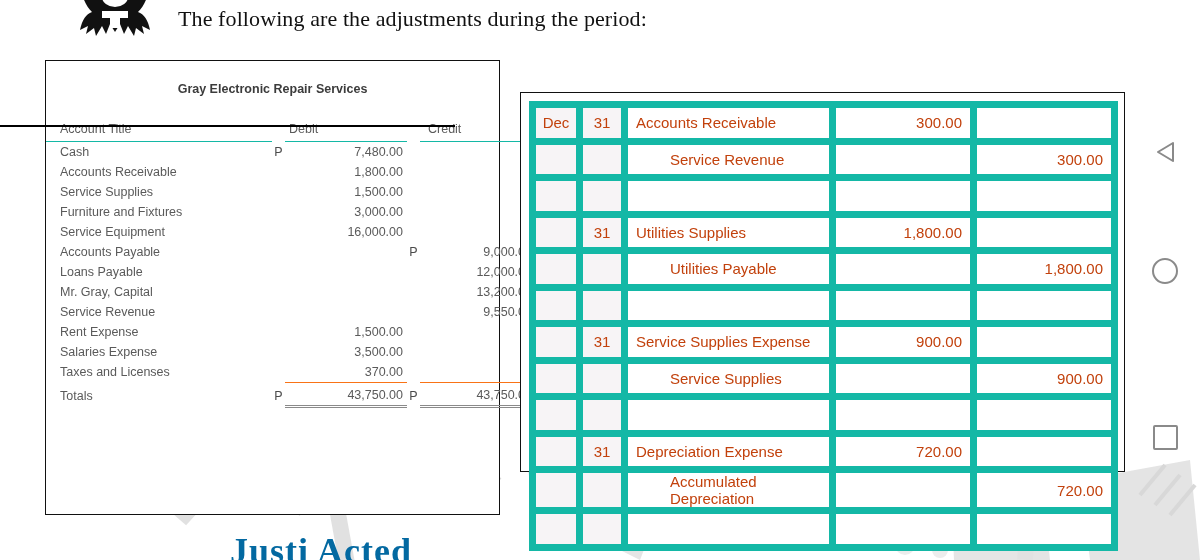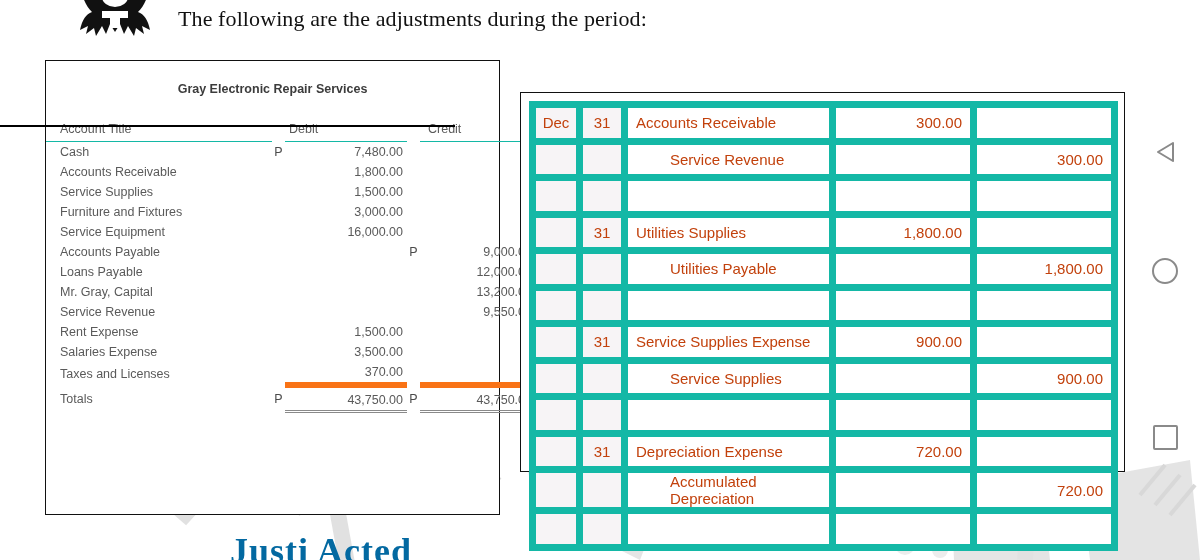--- a/index.html
+++ b/index.html
@@ -114,21 +114,21 @@
   th.c-debit { width: 118px; text-align: left; padding-left: 4px; }
   th.c-credit { width: 112px; text-align: left; padding-left: 8px; margin-left: 38px; }
   th.spacer-col { width: 13px; border-bottom: none; }
 
   td.c-title { padding-left: 14px; }
   td.sym { width: 18px; text-align: center; font-size: 12.5px; color: #4a4a4a; }
   td.amt { text-align: right; padding-right: 4px; }
   td.amt-credit { text-align: right; padding-right: 8px; }
 
   tr.totals td.amt, tr.totals td.amt-credit {
-    border-top: 6px solid #f97316;
+    border-top: 1px solid #f97316;
     border-bottom: 3px double #8a8a8a;
   }
   tr.totals td { padding-top: 2px; }
 
   
   .jr-panel {
     position: absolute;
     left: 520px;
     top: 92px;
     width: 605px;

